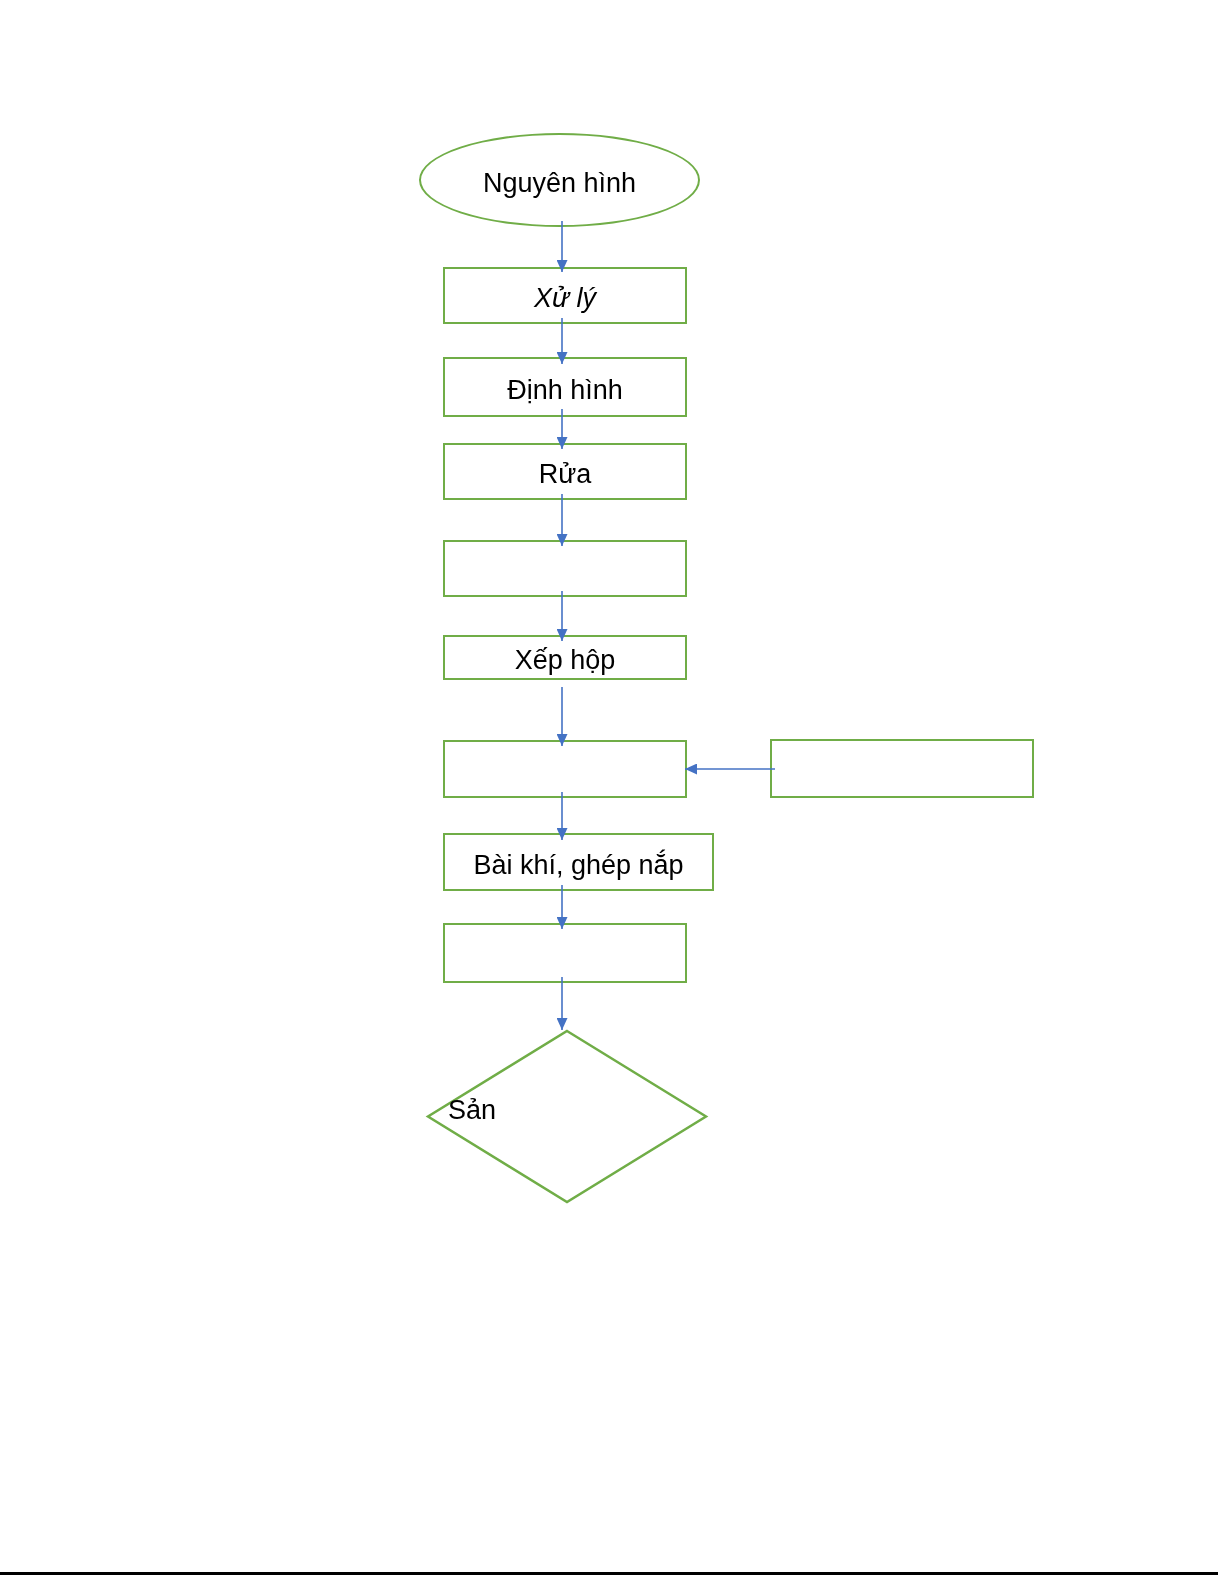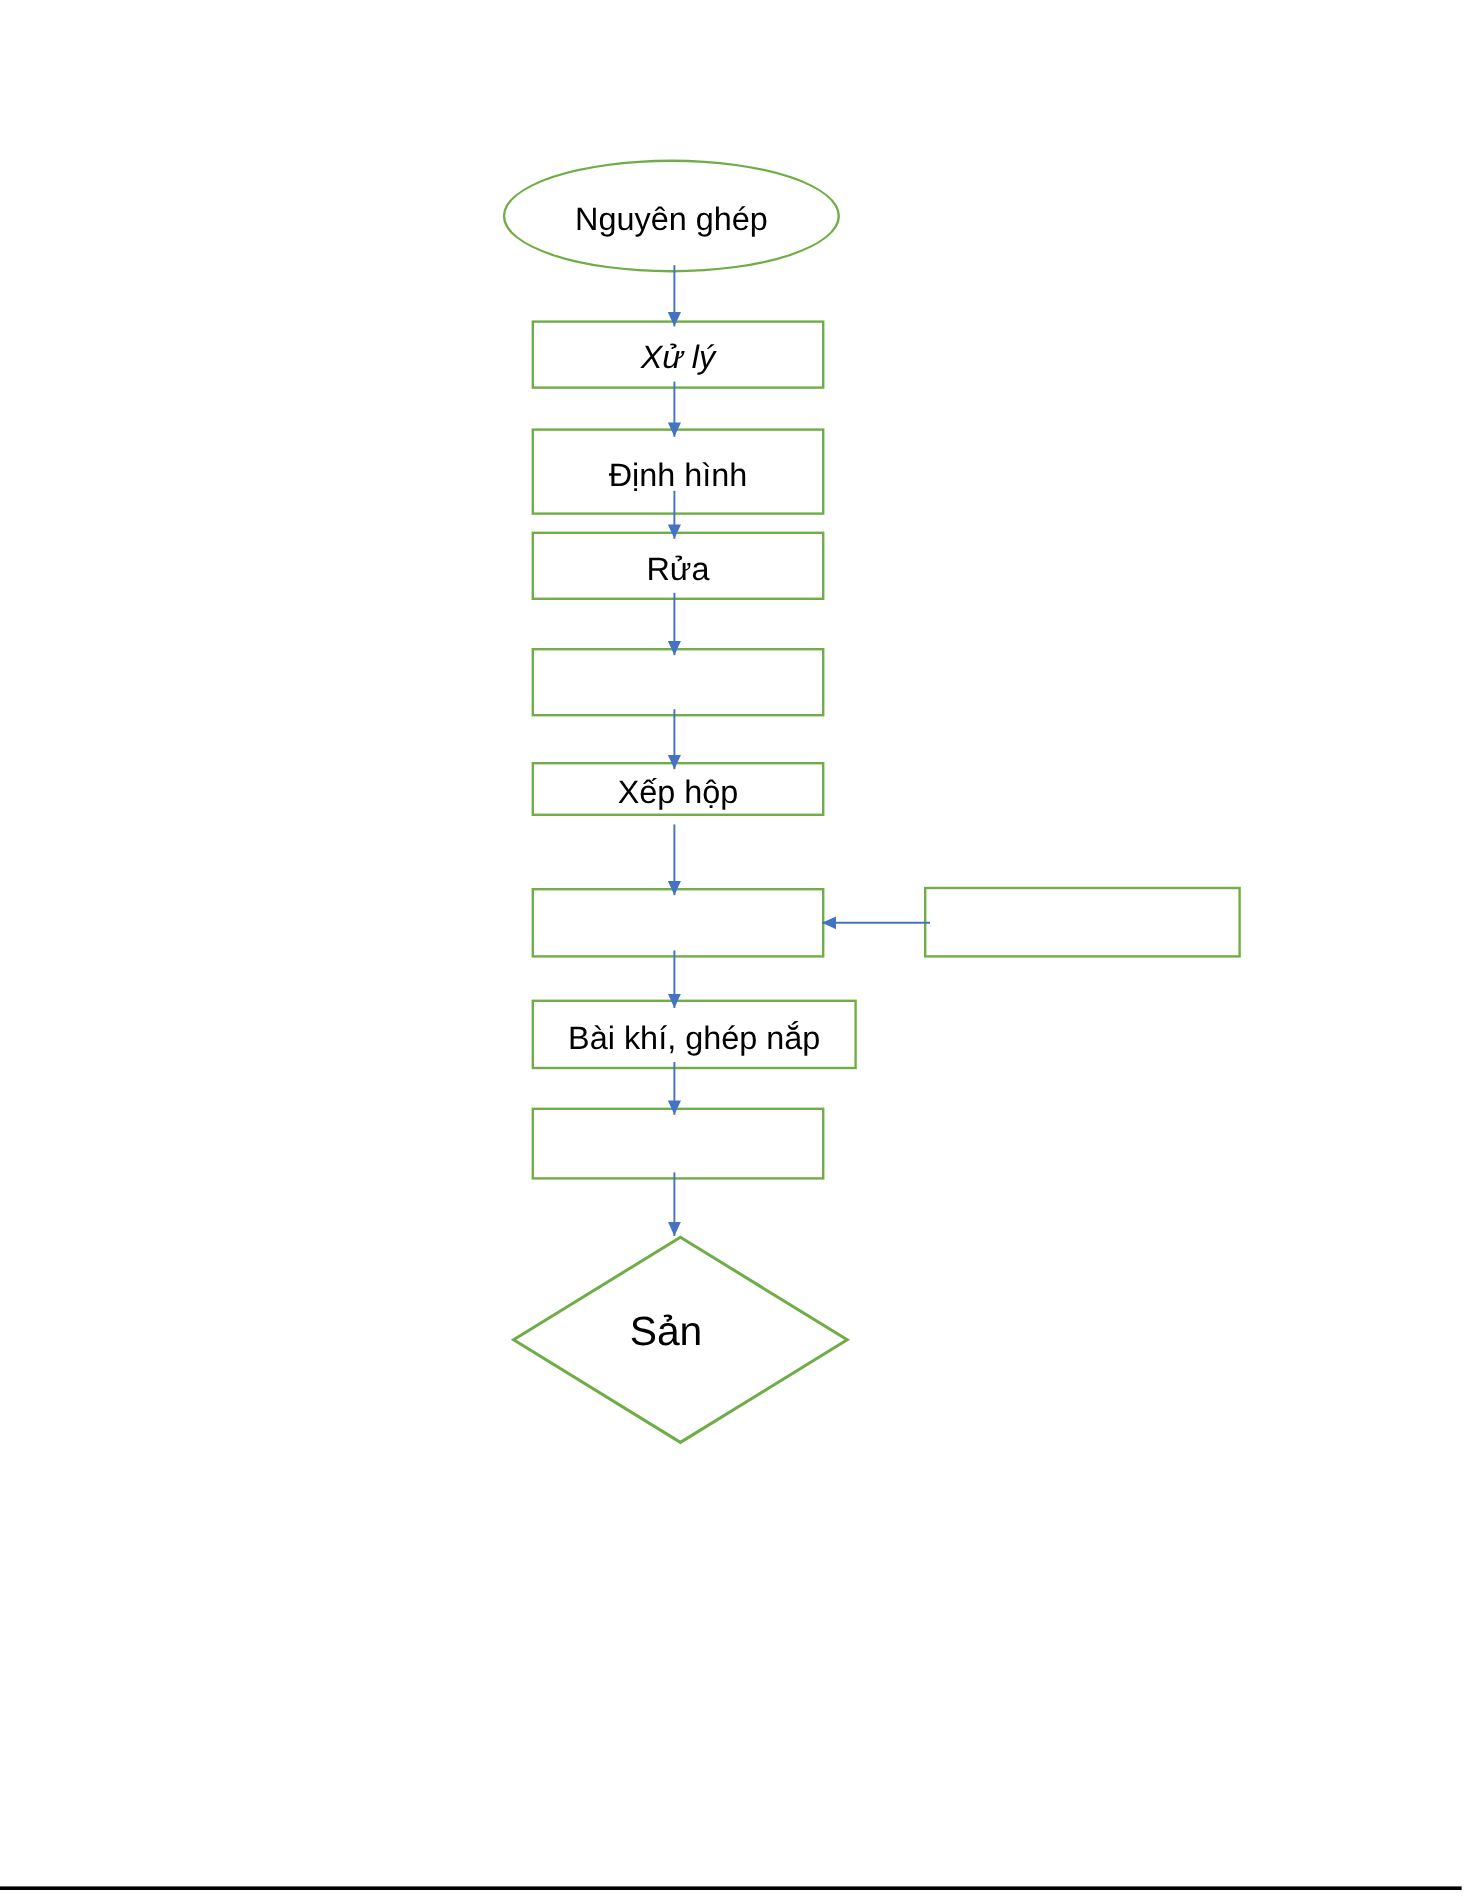--- a/index.html
+++ b/index.html
@@ -26,21 +26,21 @@
     align-items: center;
     justify-content: center;
     padding-top: 7px;
     font-size: 27px;
     line-height: 1.15;
     white-space: nowrap;
     z-index: 1;
   }
   .n-start { left: 419px; top: 133px; width: 281px; height: 94px; border-radius: 50%; }
   .n-r1 { left: 443px; top: 267px; width: 244px; height: 57px; font-style: italic; }
-  .n-r2 { left: 443px; top: 357px; width: 244px; height: 72px; }
+  .n-r2 { left: 443px; top: 357px; width: 244px; height: 60px; }
   .n-r3 { left: 443px; top: 443px; width: 244px; height: 57px; }
   .n-r4 { left: 443px; top: 540px; width: 244px; height: 57px; }
   .n-r5 { left: 443px; top: 635px; width: 244px; height: 45px; }
   .n-r6 { left: 443px; top: 740px; width: 244px; height: 58px; }
   .n-r7 { left: 443px; top: 833px; width: 271px; height: 58px; }
   .n-r8 { left: 443px; top: 923px; width: 244px; height: 60px; }
   .n-side { left: 770px; top: 739px; width: 264px; height: 59px; }
 
   
   .overlay {
@@ -58,45 +58,44 @@
   }
   .connector {
     stroke: var(--connector, #4472C4);
     stroke-width: 1.6;
     fill: none;
   }
   .arrowhead { fill: var(--connector, #4472C4); }
 
   .diamond-label {
     position: absolute;
-    left: 416px; top: 1092px;
+    left: 448px; top: 1092px;
     width: 278px; height: 36px;
     line-height: 36px;
-    text-align: center;
-    font-size: 34px;
+    font-size: 27px;
     z-index: 3;
     white-space: nowrap;
   }
 
   
   .page-bottom-edge {
     position: absolute;
     left: 0; top: 1572px;
     width: 1218px; height: 3px;
     background: var(--page-edge, #000000);
     z-index: 4;
   }
 </style>
 </head>
 <body>
 
 <div class="page">
 
   <div class="node n-start">
-    <span>Nguyên ghép</span>
+    <span>Nguyên hình</span>
   </div>
 
   <div class="node n-r1">
     <span>Xử lý</span>
   </div>
   <div class="node n-r2">
     <span>Định hình</span>
   </div>
   <div class="node n-r3">
     <span>Rửa</span>

